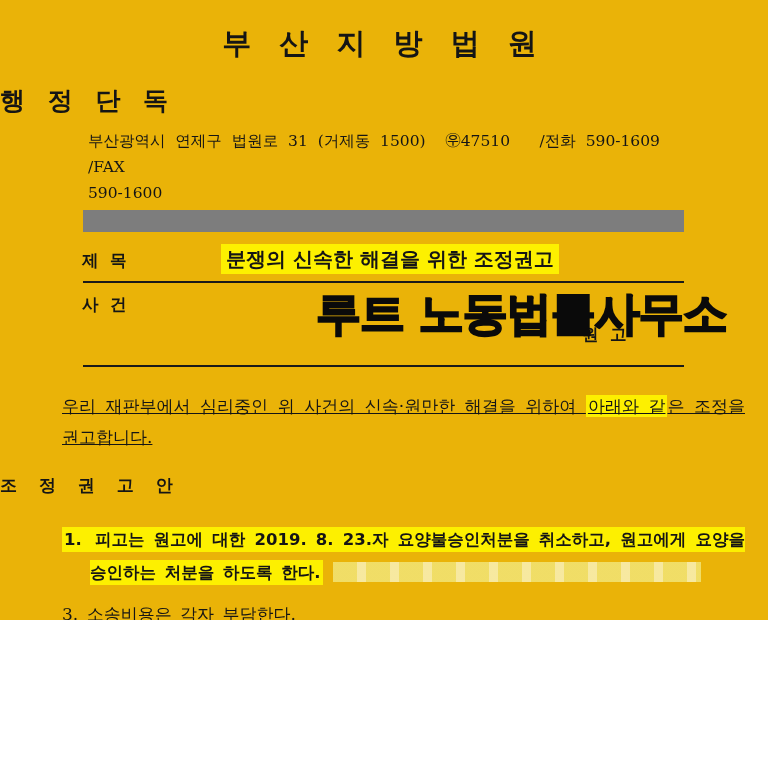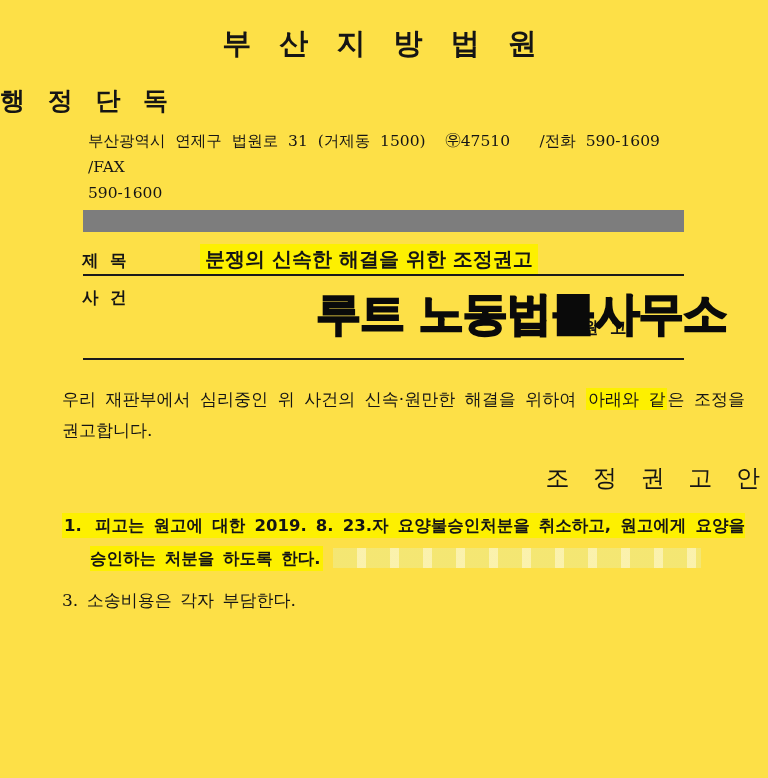--- a/index.html
+++ b/index.html
@@ -1,19 +1,19 @@
 <!DOCTYPE html>
 <html style="--highlight-yellow: #fdf000; --ghost-yellow: #f2e87e; --redact-gray: #7d7d7d; --line-black: #1a1a1a;"><head>
 <meta charset="utf-8">
 <style>
   html,body{margin:0;padding:0;background:#ffffff;}
   .page{
     position:relative;
-    width:768px;height:778px;
-    background:#fde047;
+    width:768px;height:620px;
+    background:#eab308;
     overflow:hidden;
     font-family:"DejaVu Serif","Liberation Serif",serif;
     color:#151515;
   }
   
   .court-title{
     margin-top:26px;
     text-align:center;
     font-size:29px;
     font-weight:700;
@@ -39,21 +39,21 @@
   .redact-bar{
     margin:4px 0 0 83px;
     width:601px;height:22px;
     background:var(--redact-gray,#7d7d7d);
   }
   
   .meta{margin-left:82px;margin-right:84px;}
   .meta-row{display:flex;align-items:baseline;line-height:26px;font-size:16.5px;}
   .meta-label{flex:none;width:60px;font-weight:600;white-space:pre;}
   .meta-value{margin-left:42px;white-space:pre;}
-  .row-subject{padding-top:12px;}
+  .row-subject{padding-top:12px;padding-bottom:7px;gap:21px;}
   .row-subject .meta-value{
     margin-left:58px;
     font-family:"DejaVu Sans","Liberation Sans",sans-serif;
     font-weight:700;
     font-size:20px;
     background:var(--highlight-yellow,#fdf000);
     padding:2px 5px;
   }
   .row-case{padding-top:9px;flex-direction:column;}
   .row-plaintiff{margin-top:4px;justify-content:flex-end;}
@@ -77,43 +77,44 @@
     white-space:nowrap;
     z-index:5;
   }
   
   .intro{
     margin:24px 23px 0 62px;
     font-size:17px;
     line-height:31px;
     text-align:justify;
     word-spacing:4px;
+    text-decoration:underline;
   }
   .hl-soft{background:var(--highlight-yellow,#fdf000);padding:1px 2px;}
   .body-heading{
     margin-top:20px;
-    text-align:right;
+    text-align:left;
     font-family:"DejaVu Sans","Liberation Sans",sans-serif;
-    font-size:24px;
-    font-weight:400;
+    font-size:17px;
+    font-weight:700;
     letter-spacing:8px;
     line-height:24px;
     white-space:pre;
   }
   .item{
     margin:14px 23px 0 62px;
     padding-left:28px;
     text-indent:-28px;
     font-size:17px;
     line-height:32px;
     text-align:justify;
     word-spacing:3px;
   }
   .item-1{
-    margin-top:19px;
+    margin-top:26px;
     line-height:33px;
     font-family:"DejaVu Sans","Liberation Sans",sans-serif;
     font-weight:700;
     font-size:16.5px;
   }
   .item-1 .hl{background:var(--highlight-yellow,#fdf000);padding:3px 2px;}
   .ghost-strip{
     display:inline-block;
     width:368px;height:20px;
     margin-left:10px;

